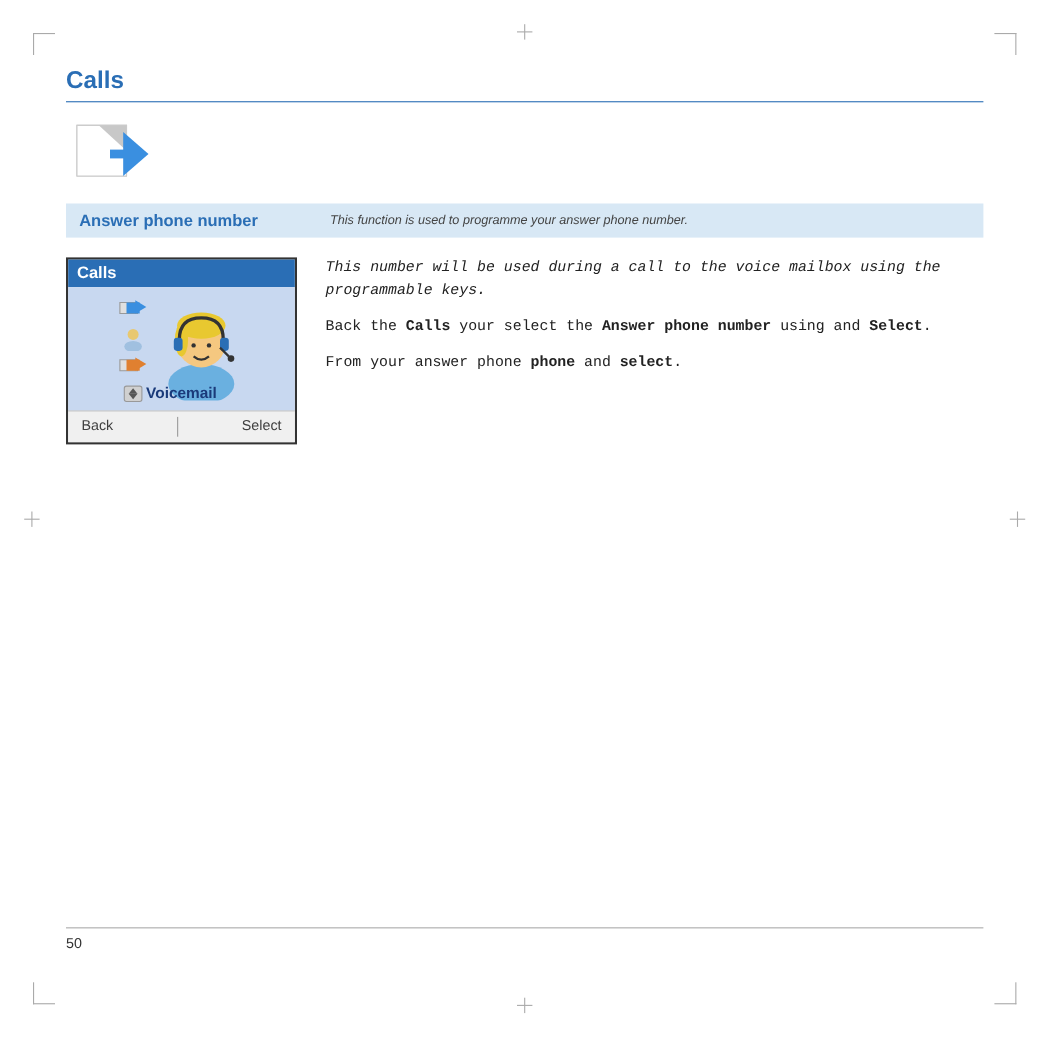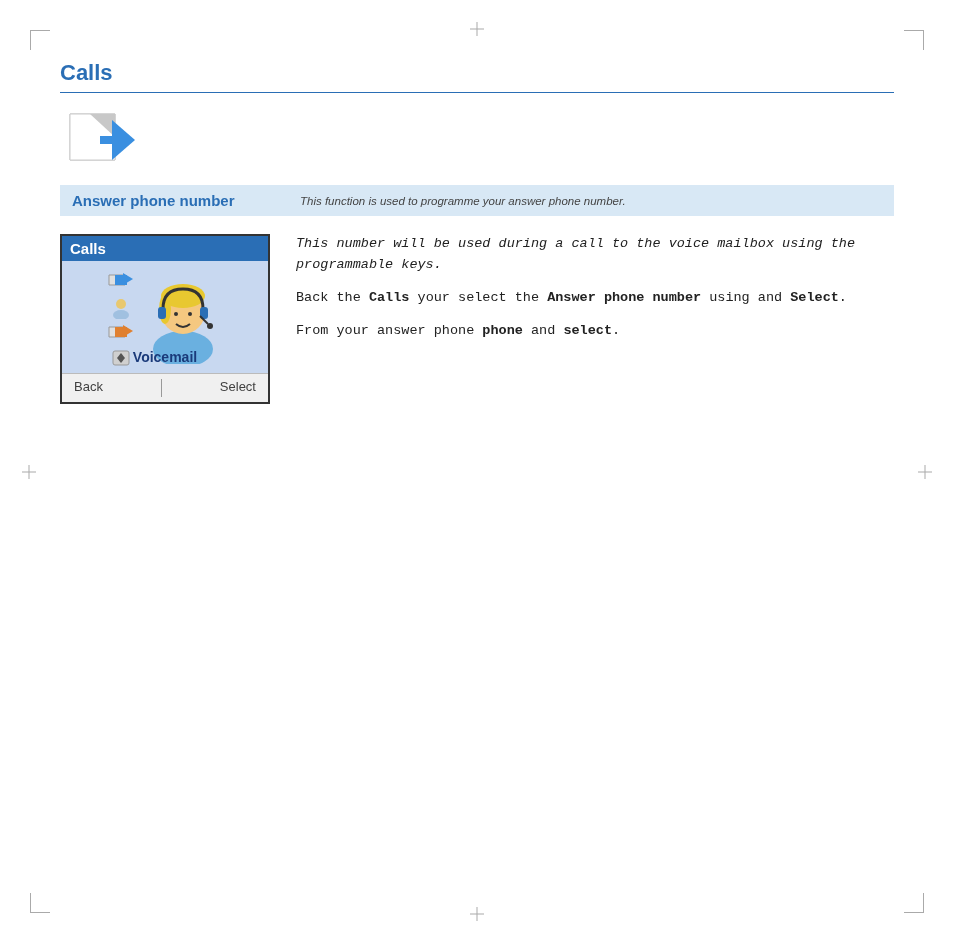--- a/index.html
+++ b/index.html
@@ -315,14 +315,17 @@
       <p>
         <span>Back the </span><span class="bold-text">Calls</span><span> your select the </span><span class="bold-text">Answer phone number</span><span> using and </span><span class="bold-text">Select</span><span>.</span>
       </p>
       <p>
         <span>From your answer phone </span><span class="bold-text">phone</span><span> and </span><span class="bold-text">select</span><span>.</span>
       </p>
     </div>
 
   </div>
 
+  <div class="page-number">
+    <span>50</span>
+  </div>
 
 </div>
 
 </body></html>

